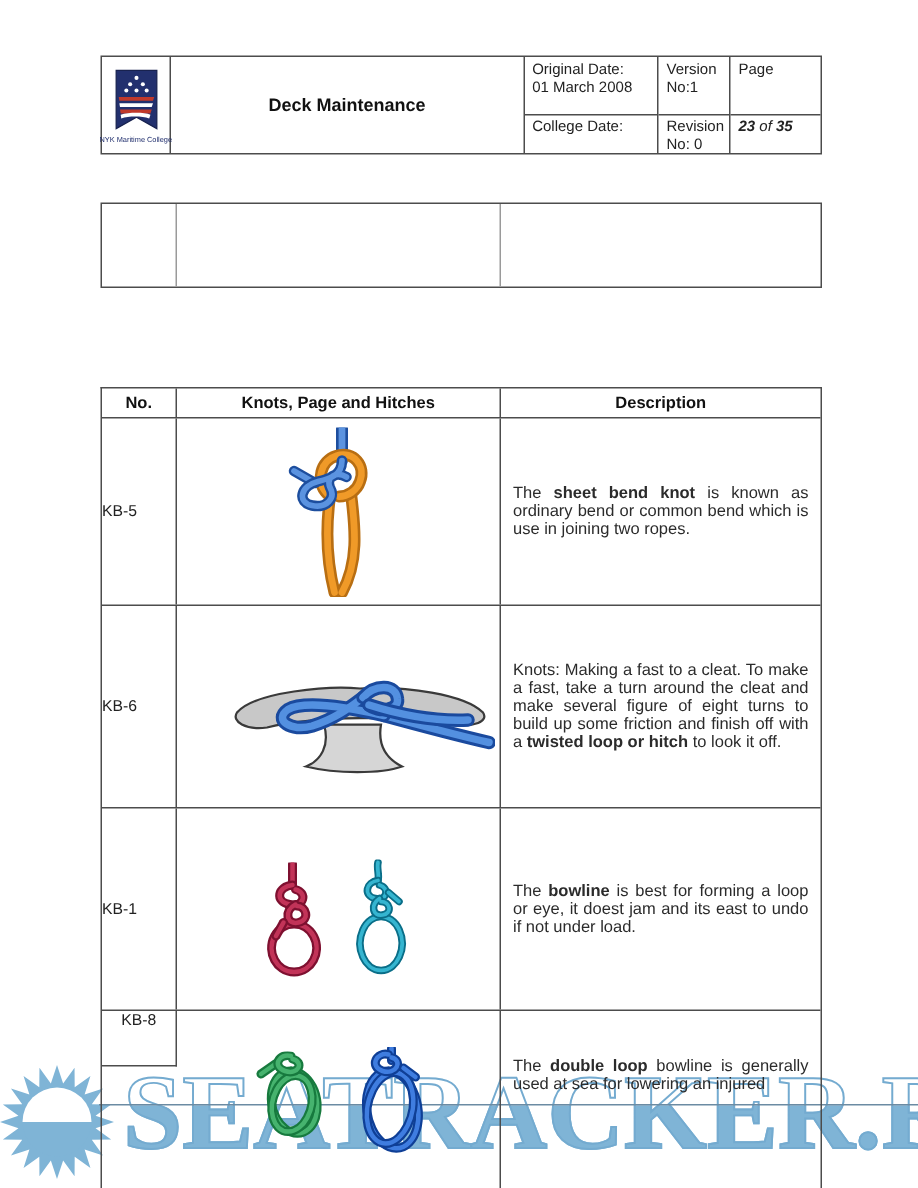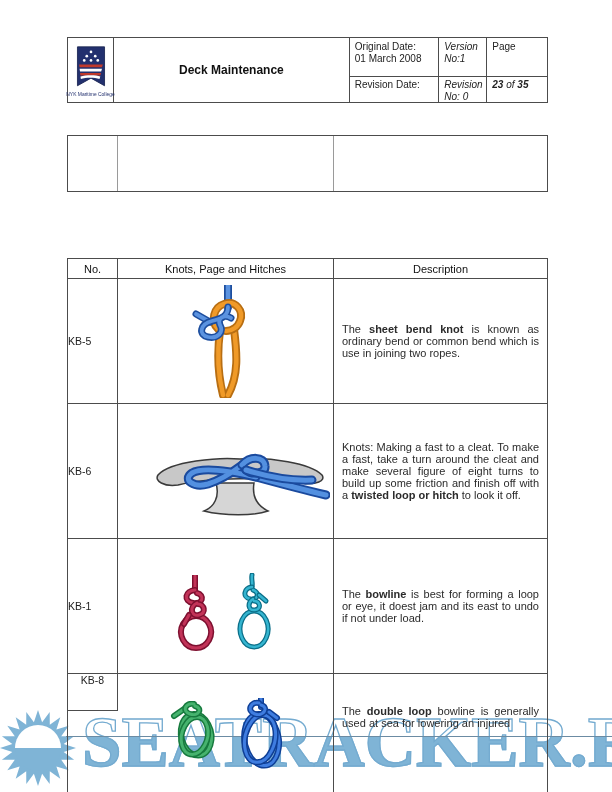--- a/index.html
+++ b/index.html
@@ -16,21 +16,21 @@
     display:flex; border:1px solid #4c4c4c; background:transparent;
   }
   .hdr-cell { border-right:1px solid #4c4c4c; height:100%; }
   .hdr-cell:last-child { border-right:none; }
   .cell-logo { width:46px; display:flex; flex-direction:column; align-items:center; justify-content:center; padding-top:2px; }
   .logo-caption { font-size:6px; color:#22306e; margin-top:1px; white-space:nowrap; transform:scale(0.82); }
   .cell-title { width:237px; display:flex; align-items:center; justify-content:center; }
   .doc-title { font-weight:bold; font-size:12px; color:#111; }
   .hdr-split { display:flex; flex-direction:column; font-size:10px; line-height:12px; color:#222; }
   .cell-odate { width:90px; }
-  .cell-ver { width:48px;font-style:italic; }
+  .cell-ver { width:48px; }
   .cell-page { width:60px; }
   .hdr-r1 { height:39px; border-bottom:1px solid #4c4c4c; padding:3px 4px 13px 5px;
             display:flex; flex-direction:column; justify-content:space-between; }
   .hdr-r2 { flex:1; padding:2px 4px 1px 5px; }
   .pagenum { font-style:italic; }
   .pagenum b { font-weight:bold; }
 
   
   .cont-table {
     position:absolute; left:67px; top:135px; width:481px; height:57px;
@@ -46,21 +46,21 @@
     border:1px solid #4c4c4c; border-bottom:none; z-index:3;
     display:flex; flex-direction:column; background:transparent;
   }
   .t-row { display:flex; border-bottom:1px solid #4c4c4c; }
   .t-row.last { border-bottom:none; flex:1; }
   .c1 { width:50px; border-right:1px solid #4c4c4c; display:flex; align-items:center; justify-content:flex-start; }
   .c2 { width:216px; border-right:1px solid #4c4c4c; position:relative; }
   .c3 { flex:1; display:flex; align-items:center; padding:0 8px; }
   .t-head { height:20px; }
   .t-head .c1,.t-head .c2,.t-head .c3 { display:flex; align-items:center; justify-content:center; padding:0; }
-  .t-head span { font-weight:normal; font-size:11px; color:#111; }
+  .t-head span { font-weight:bold; font-size:11px; color:#111; }
   .row-kb5 { height:125px; }
   .row-kb6 { height:135px; }
   .row-kb7 { height:135px; }
   .row-label { font-size:10.5px; color:#222; }
   .desc { font-size:11px; line-height:12px; text-align:justify; color:#2b2b2b; width:100%; }
   .desc b { font-weight:bold; }
   
   .row-kb8 .c1 { border-right:none; align-items:flex-start; justify-content:flex-start; }
   .kb8-nobox { width:50px; height:37px; border-right:1px solid #4c4c4c; border-bottom:1px solid #4c4c4c;
                display:flex; align-items:flex-start; justify-content:center; }
@@ -111,21 +111,21 @@
     </div>
     <div class="hdr-cell cell-title">
       <span class="doc-title">Deck Maintenance</span>
     </div>
     <div class="hdr-cell cell-odate hdr-split">
       <div class="hdr-r1">
         <span>Original Date:</span>
         <span>01 March 2008</span>
       </div>
       <div class="hdr-r2">
-        <span>Revision Date:</span>
+        <span>College Date:</span>
       </div>
     </div>
     <div class="hdr-cell cell-ver hdr-split">
       <div class="hdr-r1">
         <span>Version No:1</span>
       </div>
       <div class="hdr-r2">
         <span>Revision No: 0</span>
       </div>
     </div>

